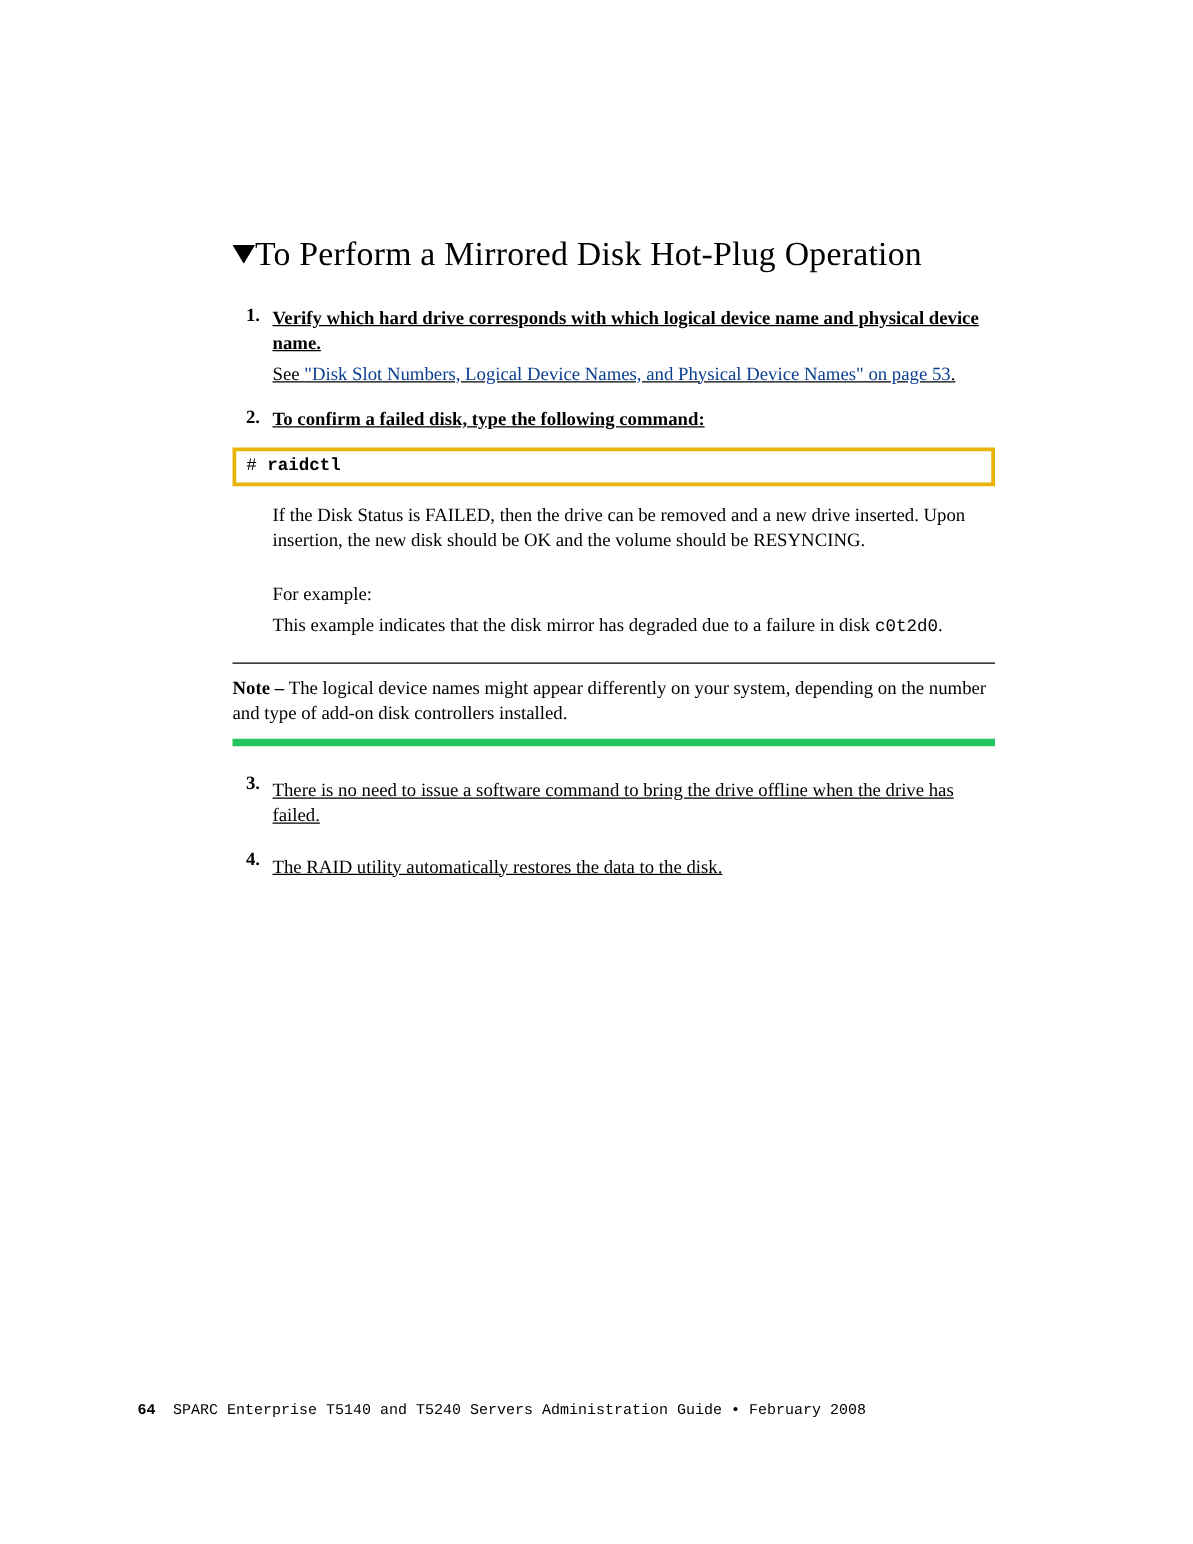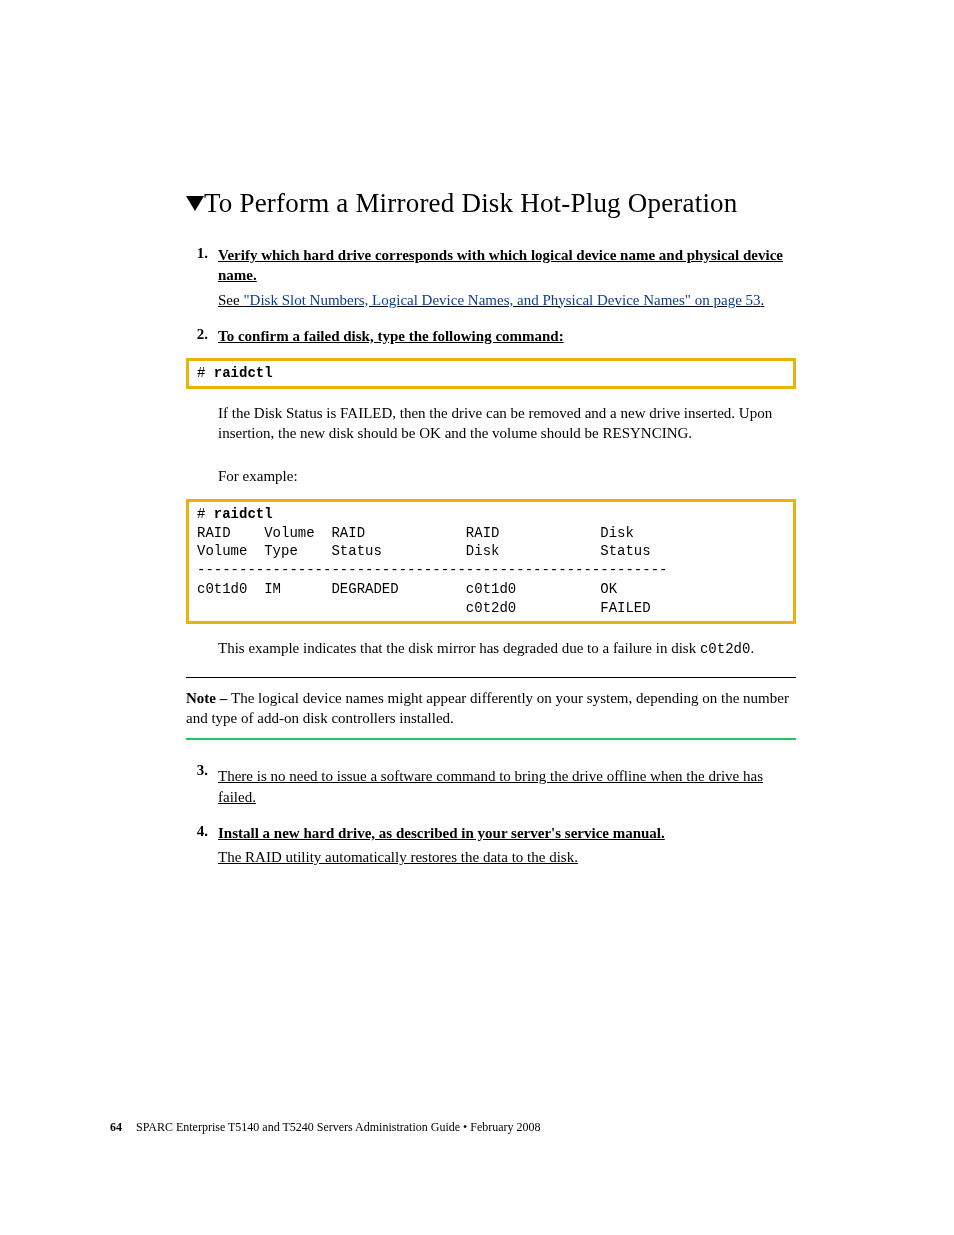--- a/index.html
+++ b/index.html
@@ -77,32 +77,32 @@
   .codebox .bold { font-weight: bold; }
   .indent {
     margin-left: 32px;
   }
   .mono-inline {
     font-family: Liberation Mono, monospace;
     font-size: 14px;
   }
   .note-block {
     border-top: 1px solid #000;
-    border-bottom: 2px solid #22c55e;
+    border-bottom: 6px solid #22c55e;
     padding: 10px 0 10px 0;
     margin: 18px 0 22px 0;
     font-size: 15px;
     line-height: 1.35;
   }
   .note-label { font-weight: bold; }
   .footer {
     position: absolute;
     left: 110px;
     bottom: 100px;
-    font-family: Liberation Serif, serif;
+    font-family: Liberation Mono, monospace;
     font-size: 12px;
     display: flex;
     align-items: baseline;
     gap: 14px;
   }
   .footer .pn { font-weight: bold; }
   .spacer { height: 10px; }
 </style>
 </head>
 <body>
@@ -141,27 +141,20 @@
 
   </div>
 
   <div class="codebox"><span># </span><span class="bold">raidctl</span></div>
 
   <div class="indent">
     <div class="para">If the Disk Status is FAILED, then the drive can be removed and a new drive inserted. Upon insertion, the new disk should be OK and the volume should be RESYNCING.</div>
     <div class="para" style="margin-top:23px">For example:</div>
   </div>
 
-  <div class="codebox"><span># </span><span class="bold">raidctl</span>
-<span>RAID    Volume  RAID            RAID            Disk
-Volume  Type    Status          Disk            Status
---------------------------------------------------------
-c0t1d0  IM      DEGRADED        c0t1d0          OK
-                                c0t2d0          FAILED
-</span></div>
 
   <div class="indent">
     <div class="para">
       <span>This example indicates that the disk mirror has degraded due to a failure in disk </span><span class="mono-inline">c0t2d0</span><span>.</span>
     </div>
   </div>
 
   <div class="note-block">
     <span class="note-label">Note – </span><span>The logical device names might appear differently on your system, depending on the number and type of add-on disk controllers installed.</span>
   </div>
@@ -173,21 +166,20 @@
       <div class="step-body">
         <div class="para">There is no need to issue a software command to bring the drive offline when the drive has failed.</div>
       </div>
     </div>
 
     <div class="spacer"></div>
 
     <div class="step">
       <div class="step-num">4.</div>
       <div class="step-body">
-        <div class="step-title">Install a new hard drive, as described in your server's service manual.</div>
         <div class="para">The RAID utility automatically restores the data to the disk.</div>
       </div>
     </div>
 
   </div>
 
 </div>
 
 <div class="footer">
   <span class="pn">64</span>

